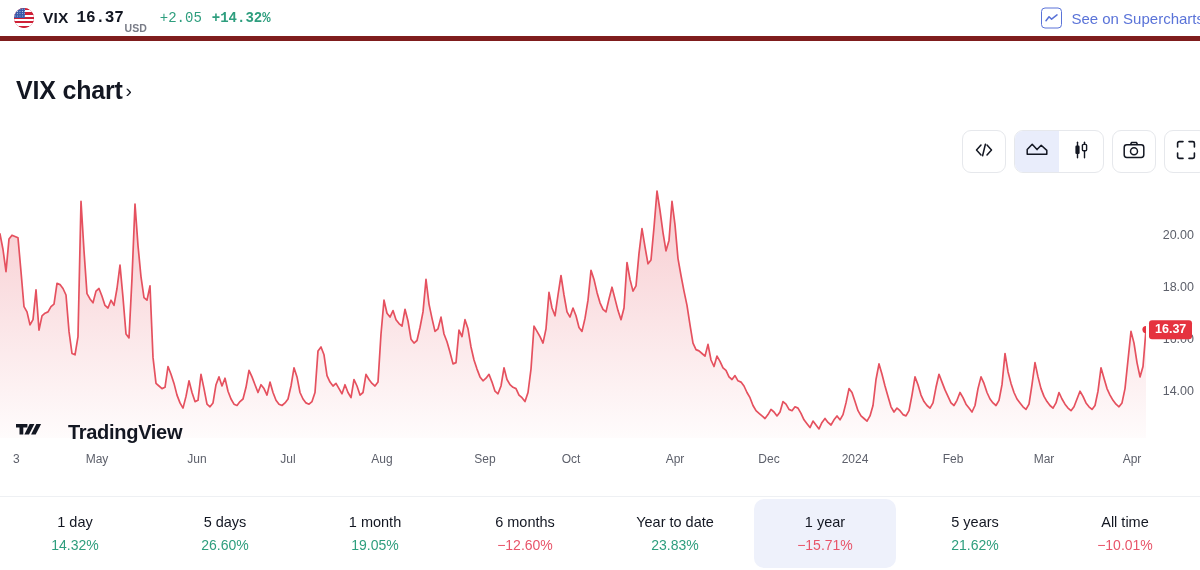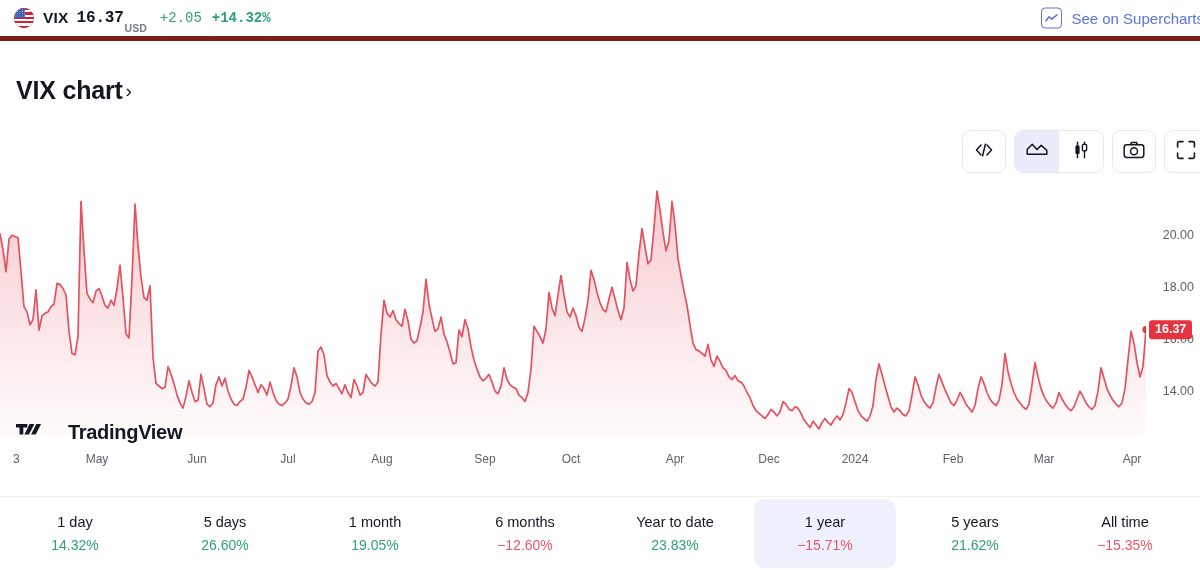--- a/index.html
+++ b/index.html
@@ -356,17 +356,17 @@
       <div class="perf-cell active">
         <div class="perf-label">1 year</div>
         <div class="perf-value down">−15.71%</div>
       </div>
       <div class="perf-cell">
         <div class="perf-label">5 years</div>
         <div class="perf-value up">21.62%</div>
       </div>
       <div class="perf-cell">
         <div class="perf-label">All time</div>
-        <div class="perf-value down">−15.35%</div>
+        <div class="perf-value down">−10.01%</div>
       </div>
     </div>
 
 </div>
 
 </body></html>

